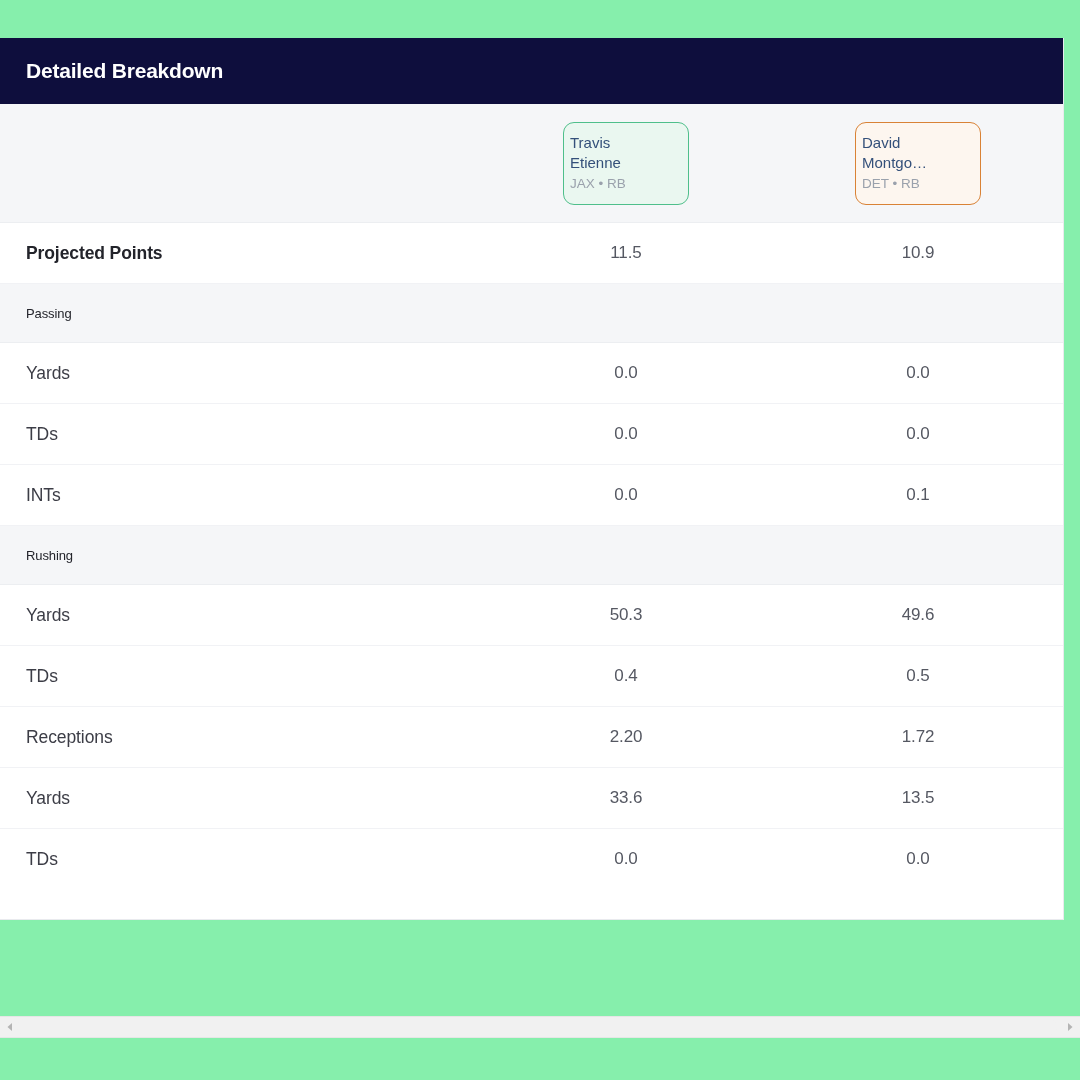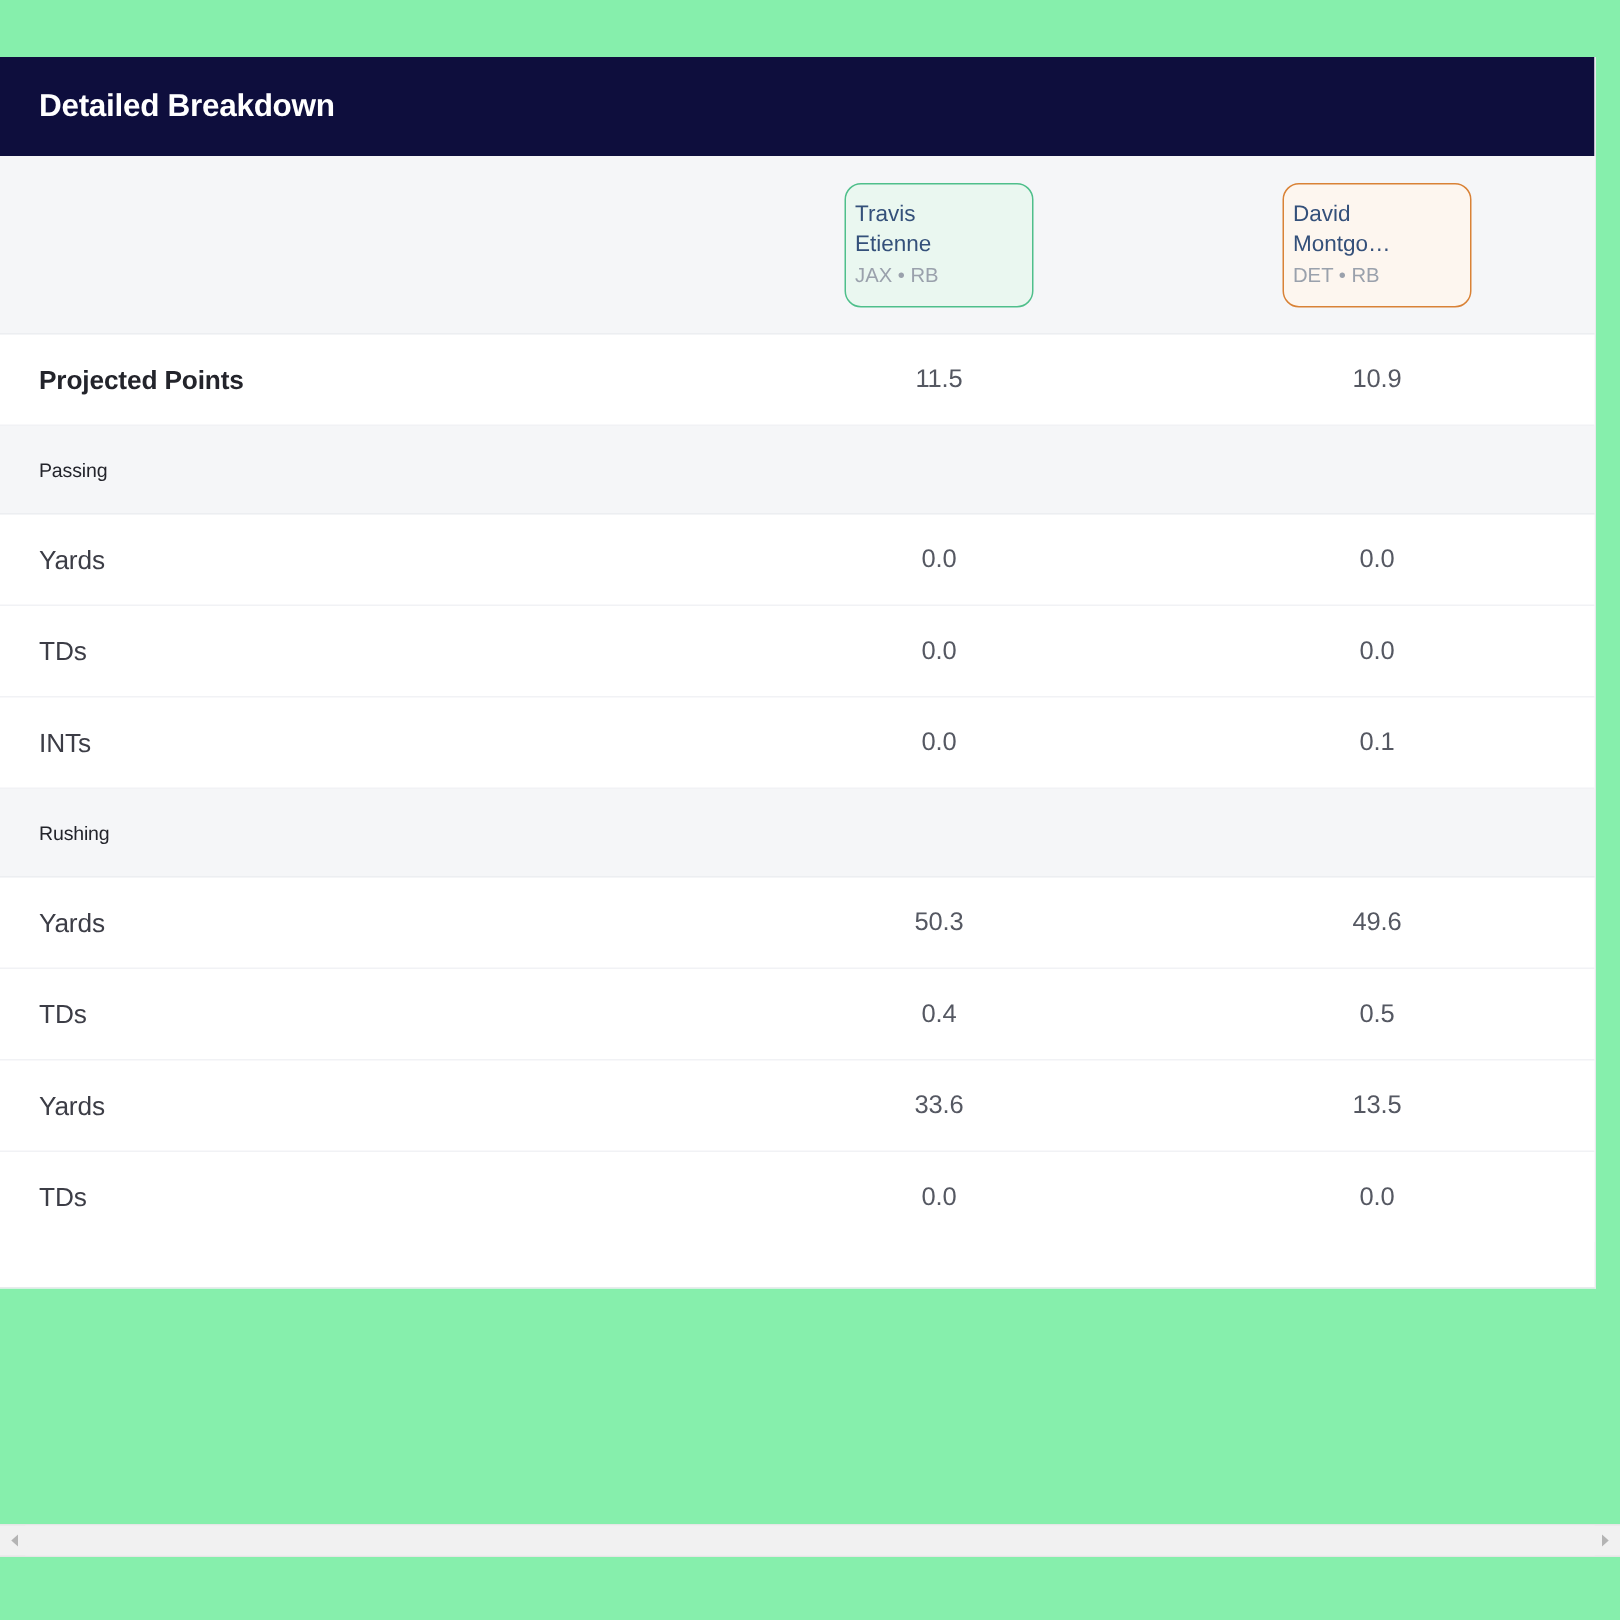--- a/index.html
+++ b/index.html
@@ -255,20 +255,25 @@
             <td class="lbl">Yards</td>
             <td class="val">50.3</td>
             <td class="val">49.6</td>
           </tr>
           <tr class="data-row">
             <td class="lbl">TDs</td>
             <td class="val">0.4</td>
             <td class="val">0.5</td>
           </tr>
           <tr class="data-row">
+            <td class="lbl">Receptions</td>
+            <td class="val">2.20</td>
+            <td class="val">1.72</td>
+          </tr>
+          <tr class="data-row">
             <td class="lbl">Yards</td>
             <td class="val">33.6</td>
             <td class="val">13.5</td>
           </tr>
           <tr class="data-row last">
             <td class="lbl">TDs</td>
             <td class="val">0.0</td>
             <td class="val">0.0</td>
           </tr>
         </tbody>

